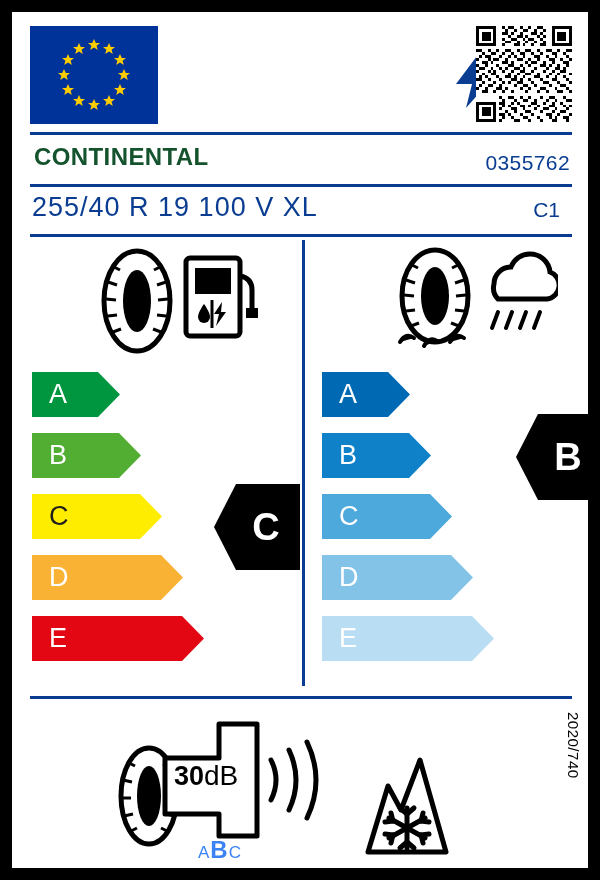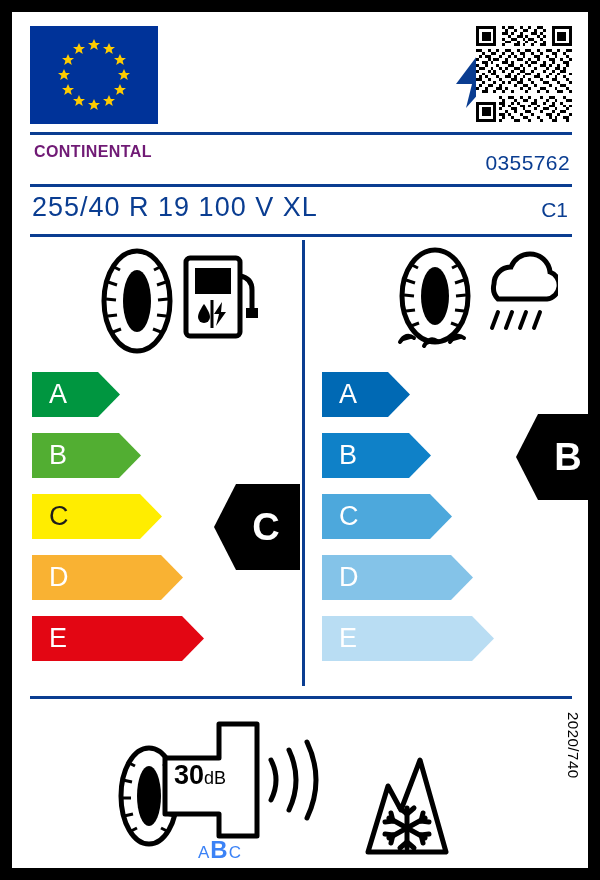--- a/index.html
+++ b/index.html
@@ -73,45 +73,45 @@
   }
   .rule.r1 { top: 120px; }
   .rule.r2 { top: 172px; }
   .rule.r3 { top: 222px; }
   .rule.r4 { top: 684px; }
 
   .brand {
     position: absolute;
     left: 22px;
     top: 131px;
-    font-size: 16px;
+    font-size: 24px;
     font-weight: bold;
     letter-spacing: 0.4px;
-    color: #701a75;
+    color: #14532d;
   }
   .code {
     position: absolute;
     right: 18px;
     top: 131px;
     font-size: 21px;
     color: #0a3d91;
     letter-spacing: 0.4px;
     margin-top: 8px;
   }
   .tiresize {
     position: absolute;
     left: 20px;
     top: 180px;
     font-size: 27px;
     color: #0a3d91;
     letter-spacing: 1px;
   }
   .classcode {
     position: absolute;
-    right: 20px;
+    right: 28px;
     top: 186px;
     font-size: 21px;
     color: #0a3d91;
   }
 
   
   .vdivider {
     position: absolute;
     left: 290px;
     top: 228px;
@@ -201,21 +201,21 @@
   .noise-db {
     position: absolute;
     left: 162px;
     top: 748px;
     font-size: 27px;
     font-weight: bold;
     color: #000;
   }
   .noise-db .unit {
     font-weight: normal;
-    font-size: 18px;
+    font-size: 28px;
   }
   .noise-class {
     position: absolute;
     left: 186px;
     top: 824px;
     font-size: 17px;
     color: #3b82f6;
     letter-spacing: 1px;
   }
   .noise-class b {

